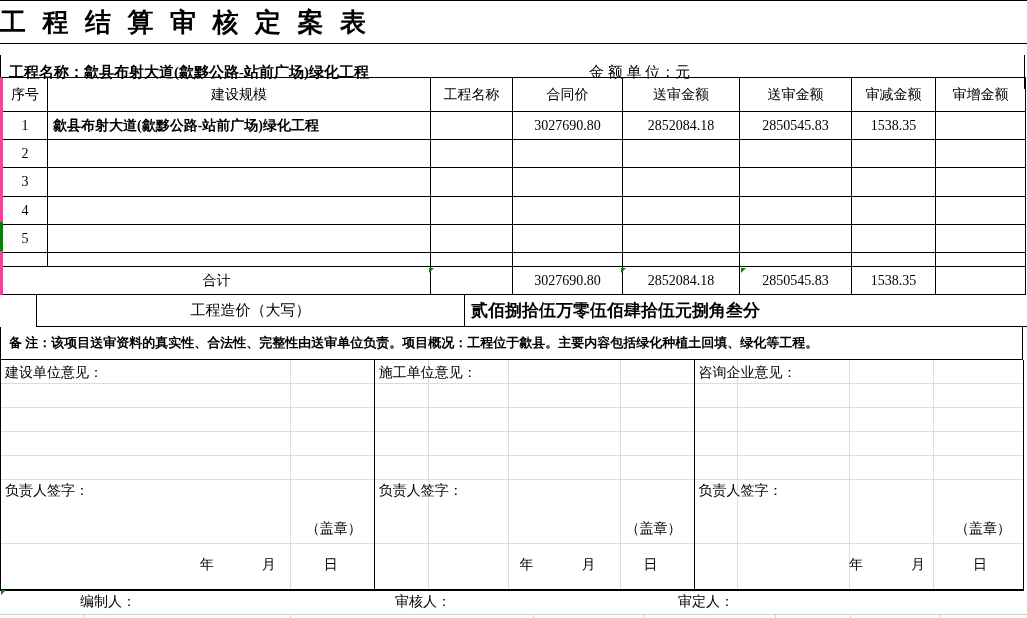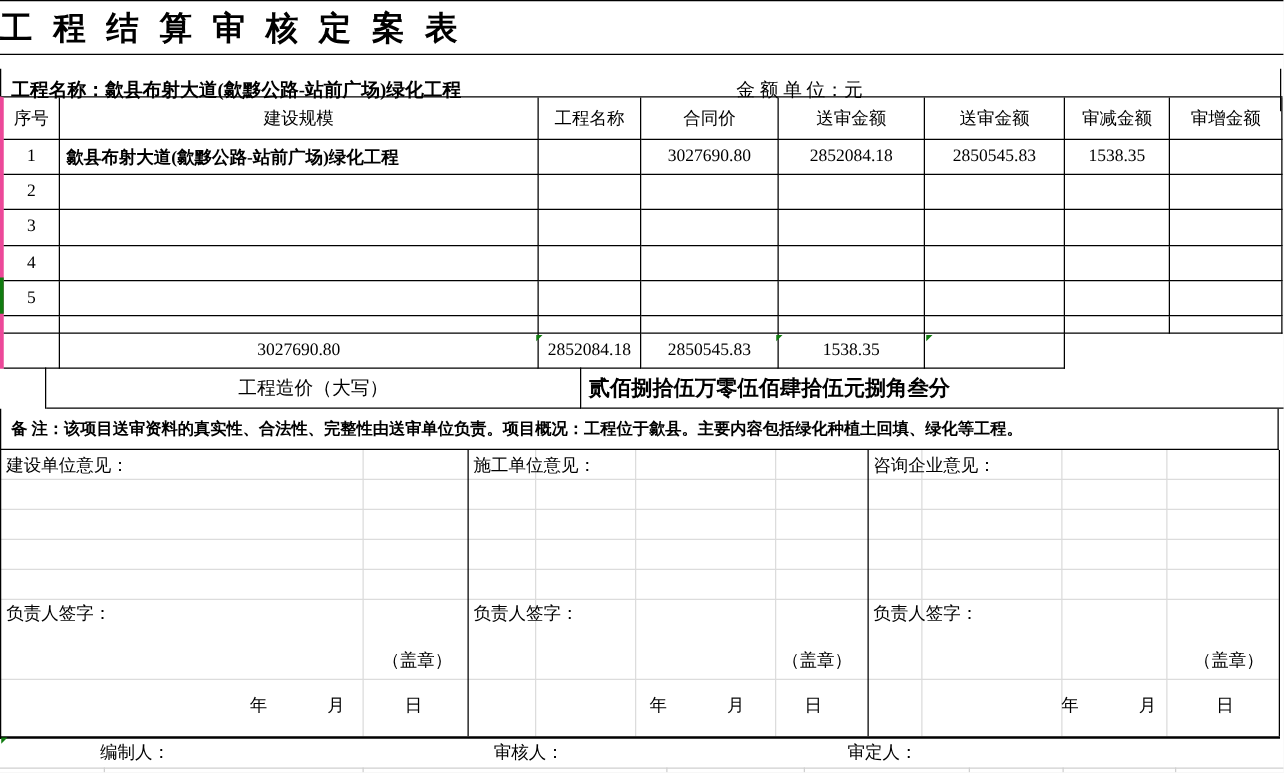--- a/index.html
+++ b/index.html
@@ -140,20 +140,21 @@
 
     <div class="c"></div>
     <div class="c left"></div>
     <div class="c"></div>
     <div class="c"></div>
     <div class="c"></div>
     <div class="c"></div>
     <div class="c"></div>
     <div class="c"></div>
 
+    <div class="c span2">合计</div>
     <div class="c"></div>
     <div class="c">3027690.80</div>
     <div class="c">2852084.18</div>
     <div class="c">2850545.83</div>
     <div class="c">1538.35</div>
     <div class="c"></div>
   </div>
 
   <div class="cost-row">
     <div class="cost-label">工程造价（大写）</div>

